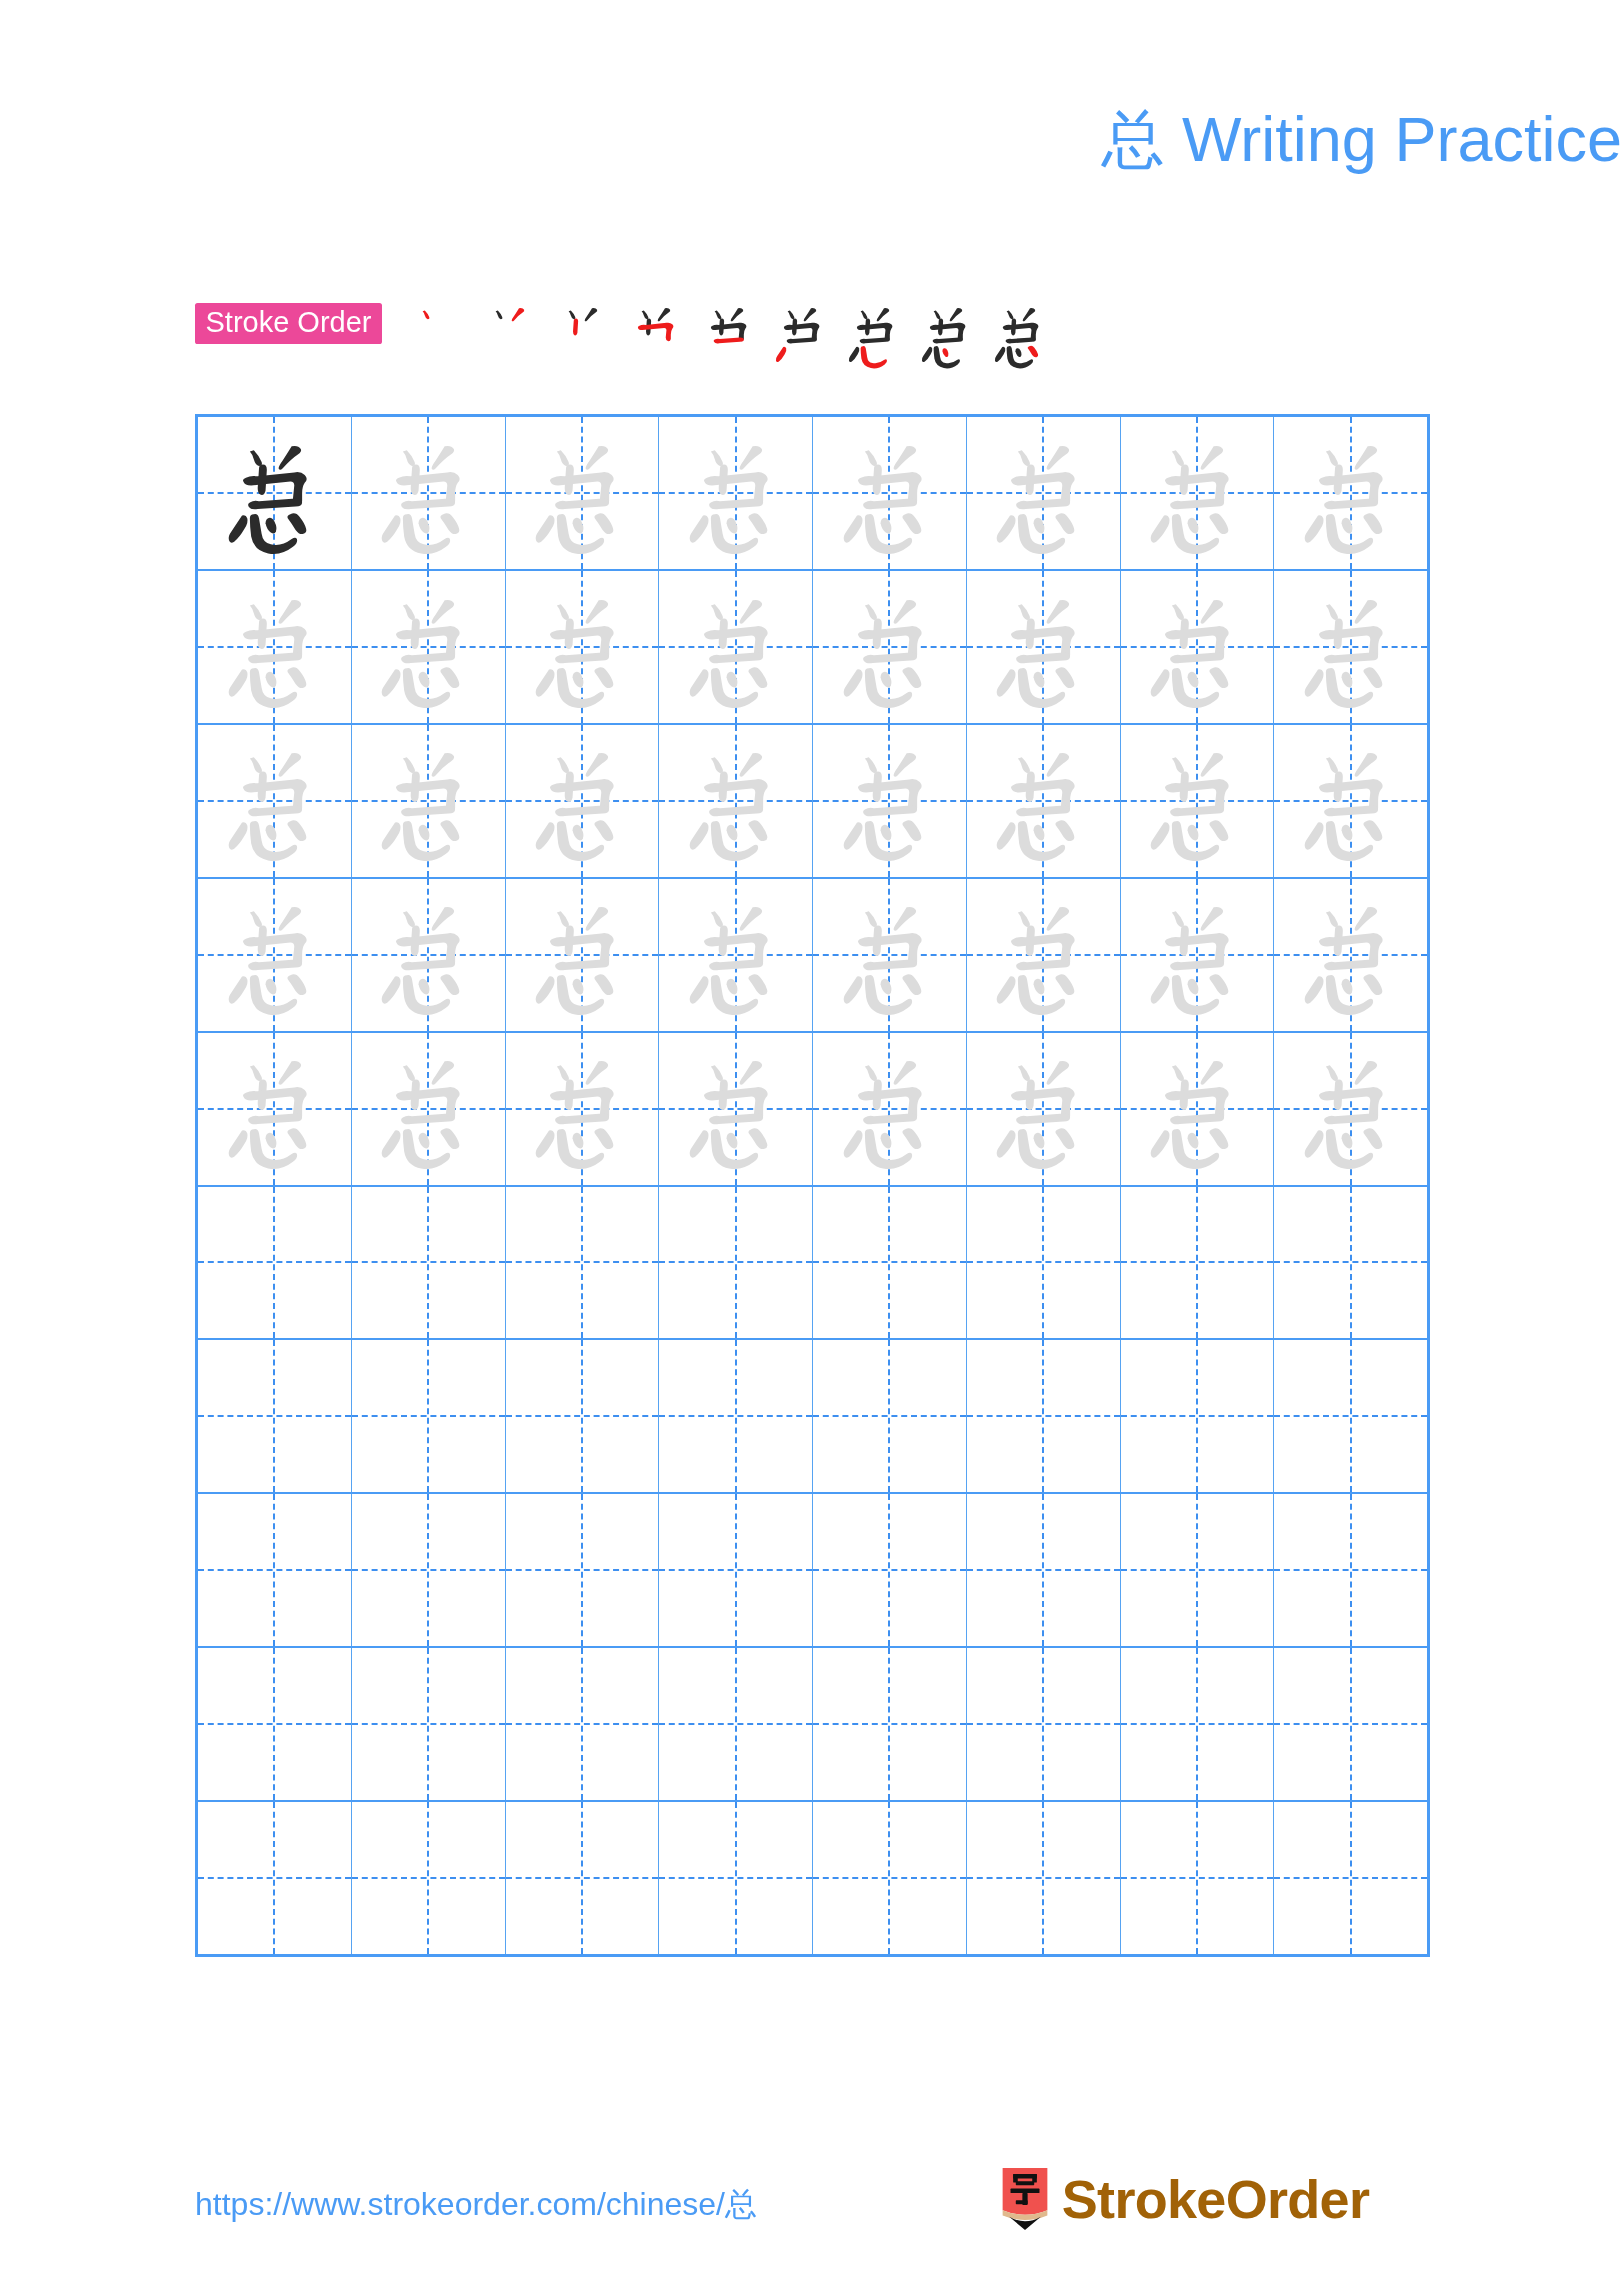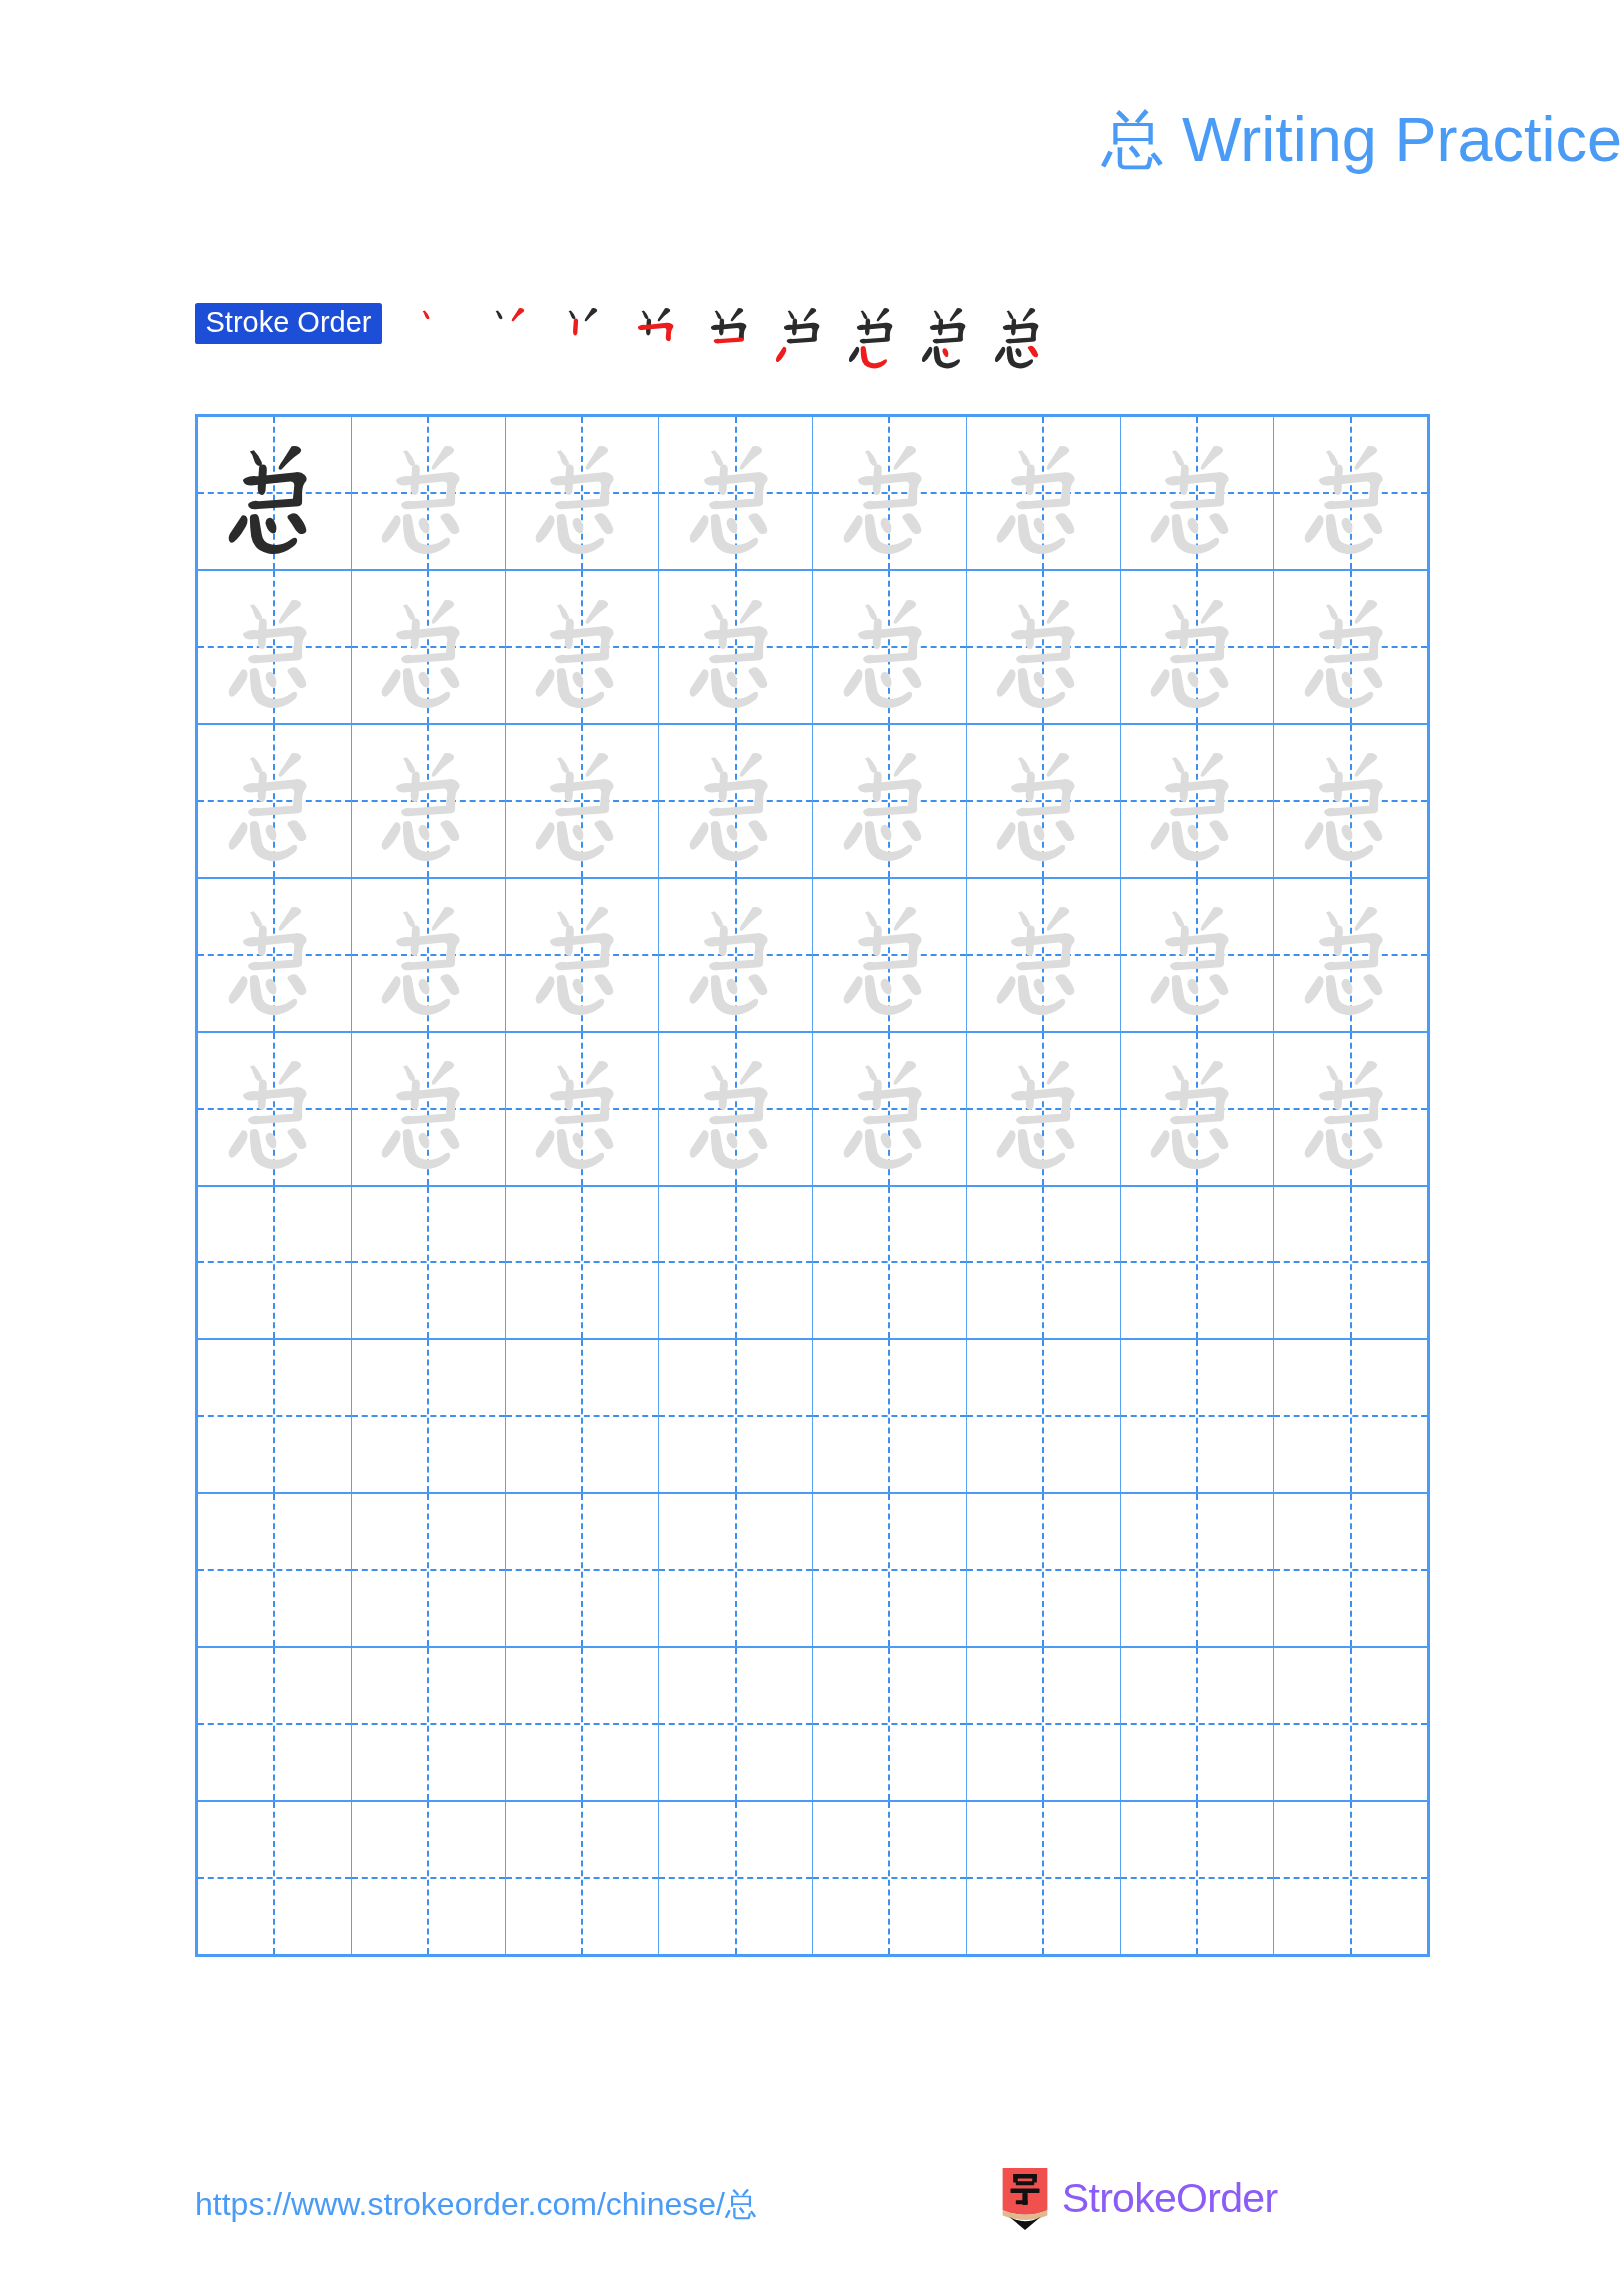--- a/index.html
+++ b/index.html
@@ -35,21 +35,21 @@
   .stroke-order-row {
     position: absolute;
     top: 298px;
     left: 195px;
     width: 1237px;
     height: 75px;
     display: flex;
     align-items: flex-start;
   }
   .stroke-order-badge {
-    background: #1d4ed8;
+    background: #ec4899;
     color: #ffffff;
     font-size: 29px;
     font-weight: 400;
     padding: 3.9px 10.5px 6.5px 10.5px;
     border-radius: 2.6px;
     line-height: 1.0;
     white-space: nowrap;
     margin-top: 5.2px;
     height: 41px;
     display: flex;
@@ -143,23 +143,23 @@
     position: absolute;
     left: 1000px;
     top: 2167px;
     display: flex;
     align-items: center;
     gap: 11.8px;
     height: 63px;
   }
   .brand-logo { width: 50px; height: 62px; display: block; flex: 0 0 50px; }
   .brand-name {
-    color: #8b5cf6;
-    font-size: 41px;
-    font-weight: 400;
+    color: #a16207;
+    font-size: 54px;
+    font-weight: 700;
     letter-spacing: -0.7px;
     white-space: nowrap;
     line-height: 1;
   }
 </style>
 </head>
 <body>
 
 <div class="page-title">
   <span>总 Writing Practice</span>

